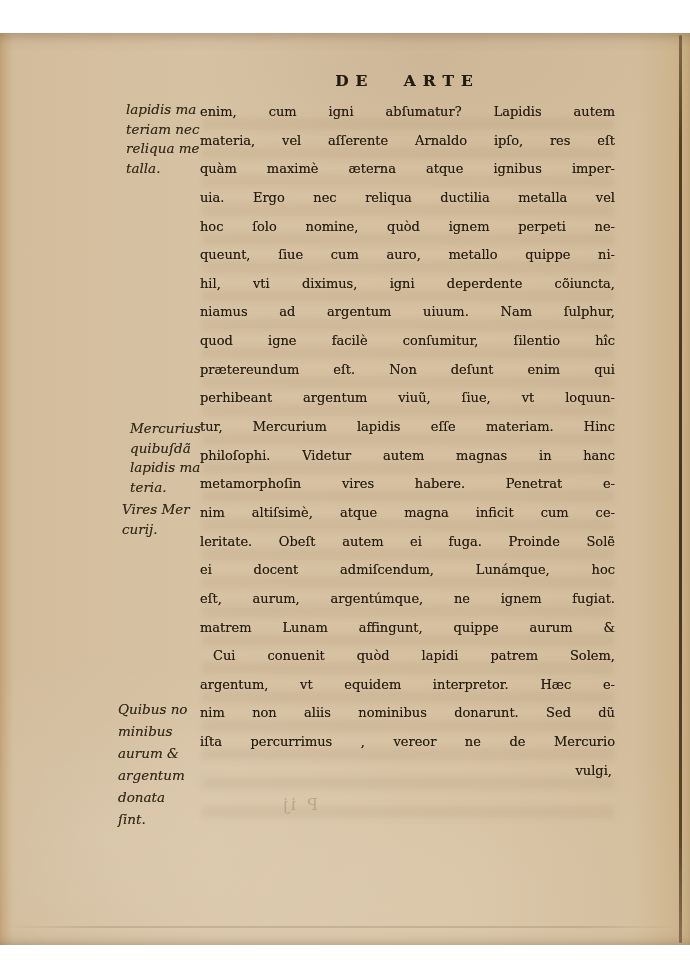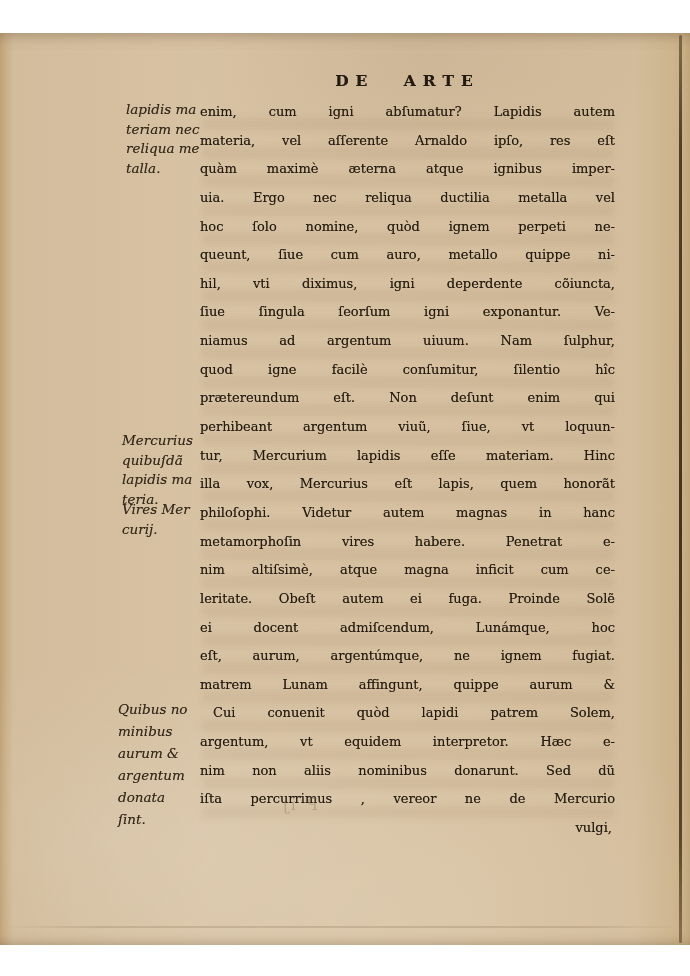--- a/index.html
+++ b/index.html
@@ -79,21 +79,21 @@
 
   
   .margin-note {
     position: absolute; left: 120px; width: 80px;
     font-style: italic; font-size: 13.5px; line-height: 19.5px;
     color: var(--margin-ink, #33281a);
     text-shadow: 0 0 0.5px rgba(40,30,18,0.5);
   }
   .margin-note .note-line { display: block; }
   .note-1 { top: 100px; left: 126px; }
-  .note-2 { top: 419px; left: 122px; margin-top: 12px; }
+  .note-2 { top: 419px; left: 130px; }
   .note-3 { top: 500px; left: 122px; }
   .note-4 { top: 698px; left: 118px; line-height: 22px; }
 </style>
 </head>
 <body>
 
 <div class="stage">
 
   <div class="page"></div>
   <div class="edge-line"></div>
@@ -103,27 +103,25 @@
   <div class="header">DE ARTE</div>
 
   <div class="body-text">
     <div class="line">enim, cum igni abſumatur? Lapidis autem</div>
     <div class="line">materia, vel aſſerente Arnaldo ipſo, res eſt</div>
     <div class="line">quàm maximè æterna atque ignibus imper-</div>
     <div class="line">uia. Ergo nec reliqua ductilia metalla vel</div>
     <div class="line">hoc ſolo nomine, quòd ignem perpeti ne-</div>
     <div class="line">queunt, ſiue cum auro, metallo quippe ni-</div>
     <div class="line">hil, vti diximus, igni deperdente cõiuncta,</div>
-    <div class="line">ſiue ſingula ſeorſum igni exponantur. Ve-</div>
     <div class="line">niamus ad argentum uiuum. Nam ſulphur,</div>
     <div class="line">quod igne facilè conſumitur, ſilentio hîc</div>
     <div class="line">prætereundum eſt. Non deſunt enim qui</div>
     <div class="line">perhibeant argentum viuũ, ſiue, vt loquun-</div>
     <div class="line">tur, Mercurium lapidis eſſe materiam. Hinc</div>
-    <div class="line">illa vox, Mercurius eſt lapis, quem honorãt</div>
     <div class="line">philoſophi. Videtur autem magnas in hanc</div>
     <div class="line">metamorphoſin vires habere. Penetrat e-</div>
     <div class="line">nim altiſsimè, atque magna inficit cum ce-</div>
     <div class="line">leritate. Obeſt autem ei fuga. Proinde Solẽ</div>
     <div class="line">ei docent admiſcendum, Lunámque, hoc</div>
     <div class="line">eſt, aurum, argentúmque, ne ignem fugiat.</div>
     <div class="line">matrem Lunam affingunt, quippe aurum &amp;</div>
     <div class="line indent">Cui conuenit quòd lapidi patrem Solem,</div>
     <div class="line">argentum, vt equidem interpretor. Hæc e-</div>
     <div class="line">nim non aliis nominibus donarunt. Sed dũ</div>

